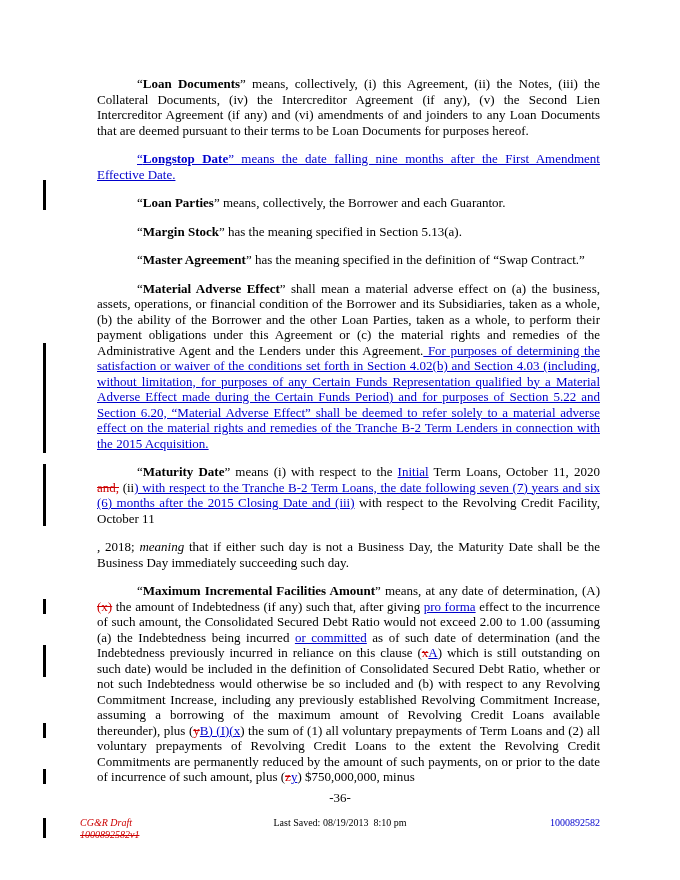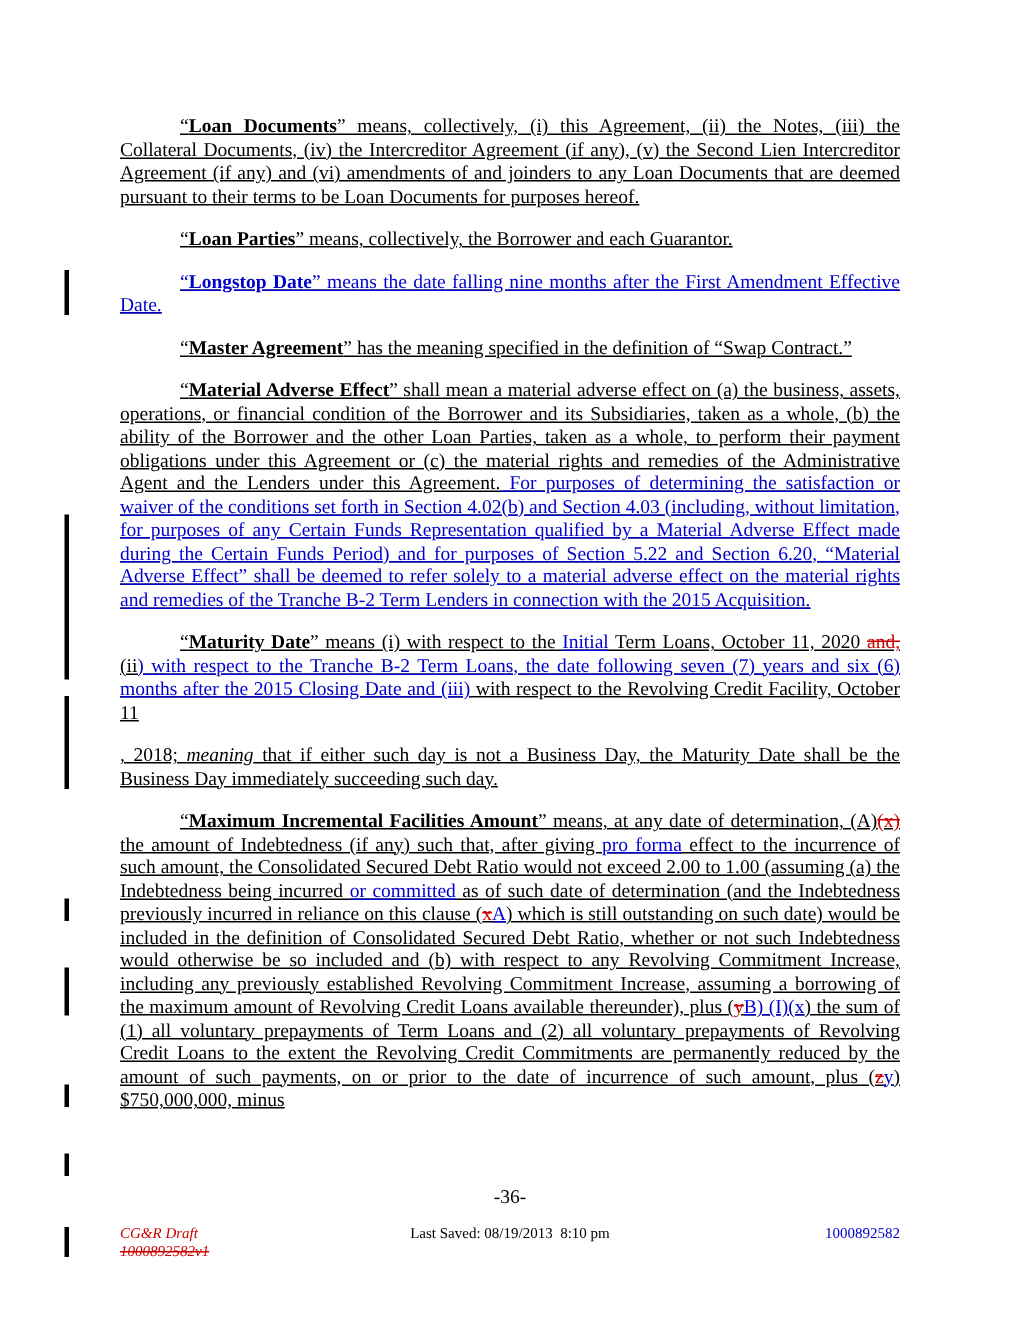--- a/index.html
+++ b/index.html
@@ -18,21 +18,21 @@
     position: absolute;
     left: 80px;
     top: 76px;
     width: 520px;
     font-size: 13px;
     line-height: 15.5px;
     color: #000000;
     text-align: justify;
   }
 
-  p.para { margin: 0 0 13px 0; text-decoration: underline; }
+  p.para { margin: 0 0 13px 17px; }
   p.para.indent { text-indent: 40px; }
 
   .r-b  { font-weight: bold; }
   .r-i  { font-style: italic; }
   .r-ins { color: var(--ins-color, #0000cc); text-decoration: underline; }
   .r-del { color: var(--del-color, #cc0000); text-decoration: line-through; }
   .r-b.r-ins { font-weight: bold; }
 
   .bar {
     position: absolute;
@@ -91,22 +91,23 @@
   <div class="bar" style="top:343px;height:110px"></div>
   <div class="bar" style="top:464px;height:62px"></div>
   <div class="bar" style="top:599px;height:15px"></div>
   <div class="bar" style="top:645px;height:32px"></div>
   <div class="bar" style="top:723px;height:15px"></div>
   <div class="bar" style="top:769px;height:15px"></div>
   <div class="bar" style="top:818px;height:20px"></div>
 
   <div class="content">
       <p class="para indent"><span>“</span><span class="r-b">Loan Documents</span><span>” means, collectively, (i) this Agreement, (ii) the Notes, (iii) the Collateral Documents, (iv) the Intercreditor Agreement (if any), (v) the Second Lien Intercreditor Agreement (if any) and (vi) amendments of and joinders to any Loan Documents that are deemed pursuant to their terms to be Loan Documents for purposes hereof.</span></p>
+      <p class="para indent"><span class="r-ins">“</span><span class="r-b r-ins">Longstop Date</span><span class="r-ins">” means the date falling nine months after the First Amendment Effective Date.</span></p>
       <p class="para indent"><span>“</span><span class="r-b">Loan Parties</span><span>” means, collectively, the Borrower and each Guarantor.</span></p>
-      <p class="para indent"><span class="r-ins">“</span><span class="r-b r-ins">Longstop Date</span><span class="r-ins">” means the date falling nine months after the First Amendment Effective Date.</span></p>
+      <p class="para indent"><span>“</span><span class="r-b">Margin Stock</span><span>” has the meaning specified in Section 5.13(a).</span></p>
       <p class="para indent"><span>“</span><span class="r-b">Master Agreement</span><span>” has the meaning specified in the definition of “Swap Contract.”</span></p>
       <p class="para indent"><span>“</span><span class="r-b">Material Adverse Effect</span><span>” shall mean a material adverse effect on (a) the business, assets, operations, or financial condition of the Borrower and its Subsidiaries, taken as a whole, (b) the ability of the Borrower and the other Loan Parties, taken as a whole, to perform their payment obligations under this Agreement or (c) the material rights and remedies of the Administrative Agent and the Lenders under this Agreement.</span><span class="r-ins">  For purposes of determining the satisfaction or waiver of the conditions set forth in Section 4.02(b) and Section 4.03 (including, without limitation, for purposes of any Certain Funds Representation qualified by a Material Adverse Effect made during the Certain Funds Period) and for purposes of Section 5.22 and Section 6.20, “Material Adverse Effect” shall be deemed to refer solely to a material adverse effect on the material rights and remedies of the Tranche B-2 Term Lenders in connection with the 2015 Acquisition.</span></p>
       <p class="para indent"><span>“</span><span class="r-b">Maturity Date</span><span>” means (i) with respect to the </span><span class="r-ins">Initial</span><span> Term Loans, October 11, 2020 </span><span class="r-del">and,</span><span> (ii</span><span class="r-ins">) with respect to the Tranche B-2 Term Loans, the date following seven (7) years and six (6) months after the 2015 Closing Date and (iii)</span><span> with respect to the Revolving Credit Facility, October 11</span></p>
       <p class="para"><span>, 2018; </span><span class="r-i">meaning</span><span> that if either such day is not a Business Day, the Maturity Date shall be the Business Day immediately succeeding such day.</span></p>
       <p class="para indent"><span>“</span><span class="r-b">Maximum Incremental Facilities Amount</span><span>” means, at any date of determination, (A)</span><span class="r-del">(x)</span><span> the amount of Indebtedness (if any) such that, after giving </span><span class="r-ins">pro forma</span><span> effect to the incurrence of such amount, the Consolidated Secured Debt Ratio would not exceed 2.00 to 1.00 (assuming (a) the Indebtedness being incurred </span><span class="r-ins">or committed</span><span> as of such date of determination (and the Indebtedness previously incurred in reliance on this clause (</span><span class="r-del">x</span><span class="r-ins">A</span><span>) which is still outstanding on such date) would be included in the definition of Consolidated Secured Debt Ratio, whether or not such Indebtedness would otherwise be so included and (b) with respect to any Revolving Commitment Increase, including any previously established Revolving Commitment Increase, assuming a borrowing of the maximum amount of Revolving Credit Loans available thereunder), plus (</span><span class="r-del">y</span><span class="r-ins">B) (I)(x</span><span>) the sum of (1) all voluntary prepayments of Term Loans and (2) all voluntary prepayments of Revolving Credit Loans to the extent the Revolving Credit Commitments are permanently reduced by the amount of such payments, on or prior to the date of incurrence of such amount, plus (</span><span class="r-del">z</span><span class="r-ins">y</span><span>) $750,000,000, minus</span></p>
     </div>
 
   <div class="pagenum">-36-</div>
 
   <div class="footer">

